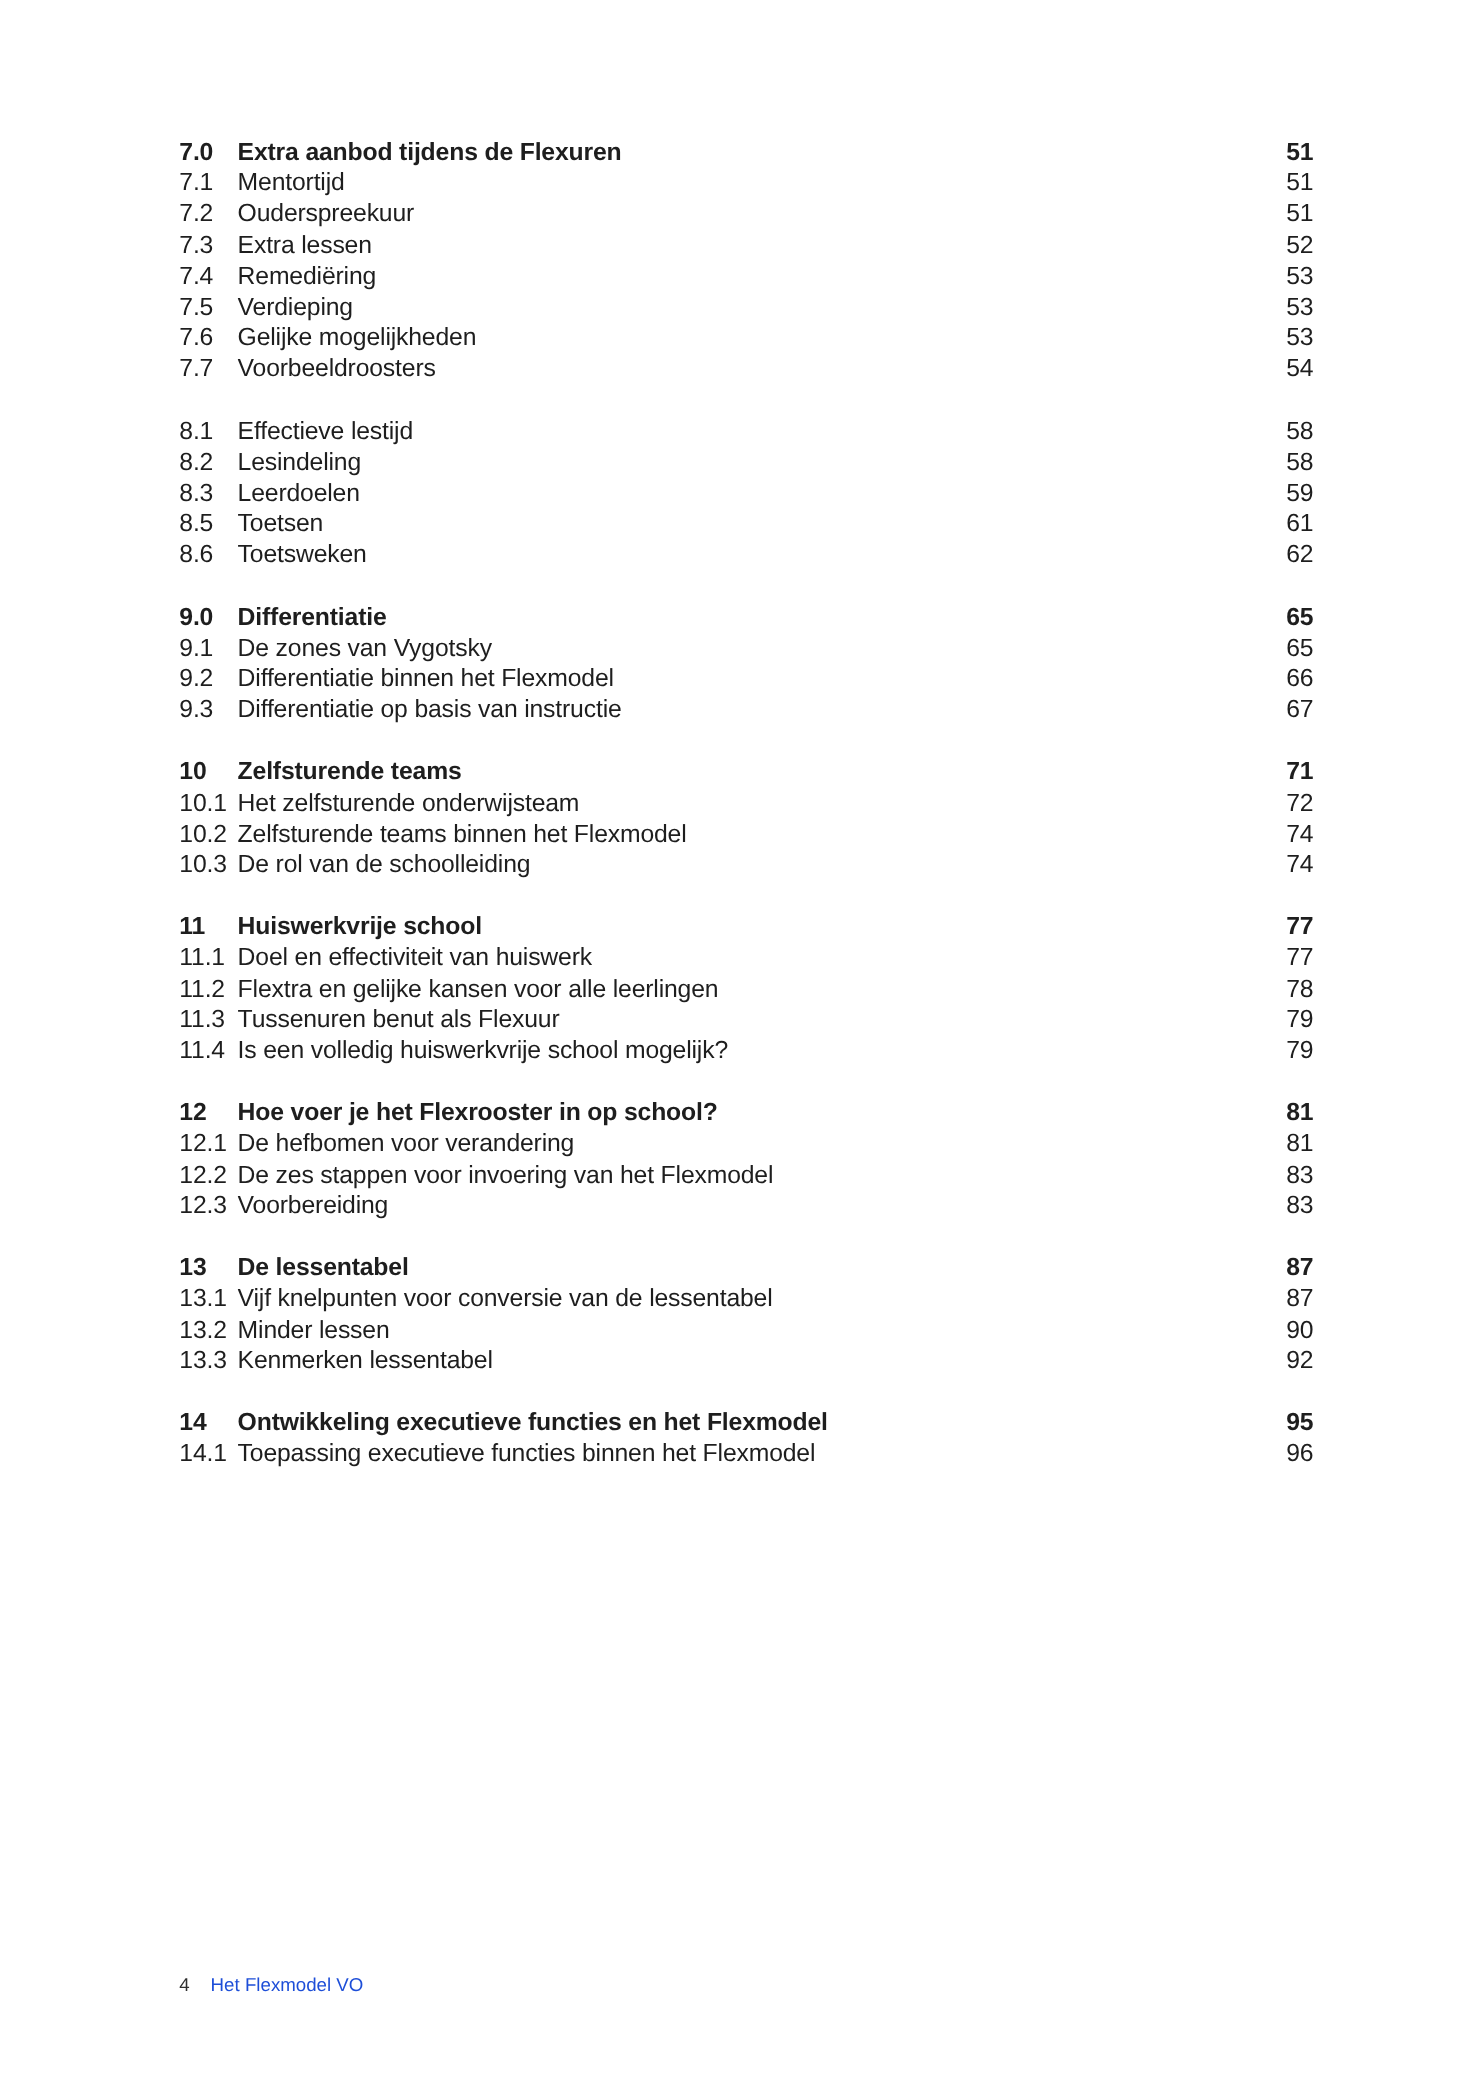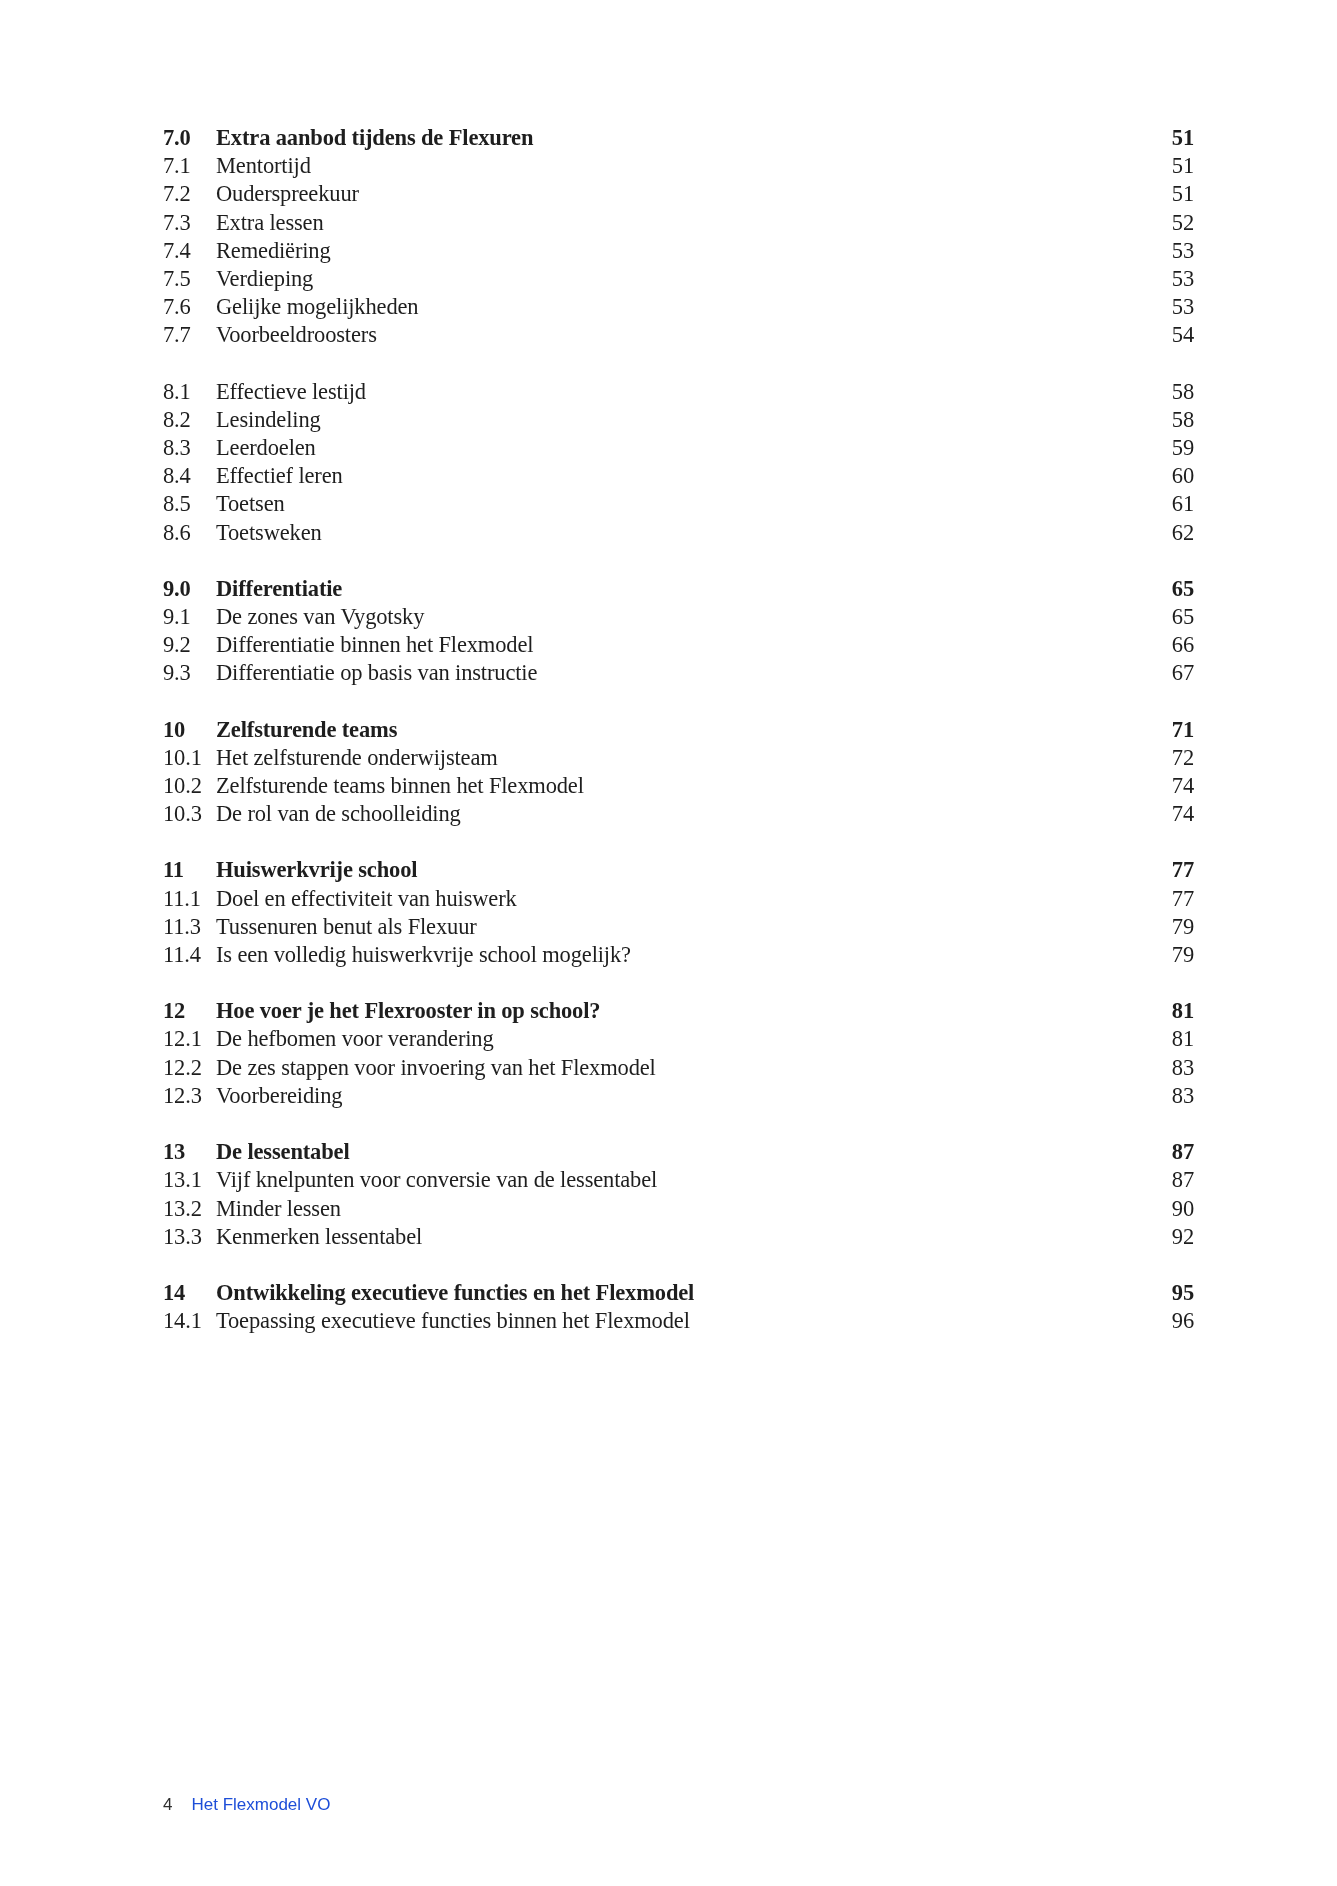--- a/index.html
+++ b/index.html
@@ -25,21 +25,20 @@
   .toc-section + .toc-section {
     margin-top: 28px;
   }
   .toc-row {
     display: flex;
     align-items: baseline;
     font-size: 22.5px;
     line-height: 28.2px;
     letter-spacing: -0.15px;
     white-space: nowrap;
-    font-family: Liberation Serif, serif;
   }
   .toc-row .num {
     flex: 0 0 53px;
   }
   .toc-row .title {
     flex: 1 1 auto;
     overflow: hidden;
   }
   .toc-row .pagenum {
     flex: 0 0 auto;
@@ -122,25 +121,20 @@
     <span class="num">8.2</span>
     <span class="title">Lesindeling</span>
     <span class="pagenum">58</span>
   </div>
         <div class="toc-row">
     <span class="num">8.3</span>
     <span class="title">Leerdoelen</span>
     <span class="pagenum">59</span>
   </div>
         <div class="toc-row">
-    <span class="num">8.4</span>
-    <span class="title">Effectief leren</span>
-    <span class="pagenum">60</span>
-  </div>
-        <div class="toc-row">
     <span class="num">8.5</span>
     <span class="title">Toetsen</span>
     <span class="pagenum">61</span>
   </div>
         <div class="toc-row">
     <span class="num">8.6</span>
     <span class="title">Toetsweken</span>
     <span class="pagenum">62</span>
   </div>
       </div>
@@ -191,20 +185,25 @@
       <div class="toc-section">
         <div class="toc-row bold">
     <span class="num">11</span>
     <span class="title">Huiswerkvrije school</span>
     <span class="pagenum">77</span>
   </div>
         <div class="toc-row">
     <span class="num">11.1</span>
     <span class="title">Doel en effectiviteit van huiswerk</span>
     <span class="pagenum">77</span>
+  </div>
+        <div class="toc-row">
+    <span class="num">11.2</span>
+    <span class="title">Flextra en gelijke kansen voor alle leerlingen</span>
+    <span class="pagenum">78</span>
   </div>
         <div class="toc-row">
     <span class="num">11.3</span>
     <span class="title">Tussenuren benut als Flexuur</span>
     <span class="pagenum">79</span>
   </div>
         <div class="toc-row">
     <span class="num">11.4</span>
     <span class="title">Is een volledig huiswerkvrije school mogelijk?</span>
     <span class="pagenum">79</span>

